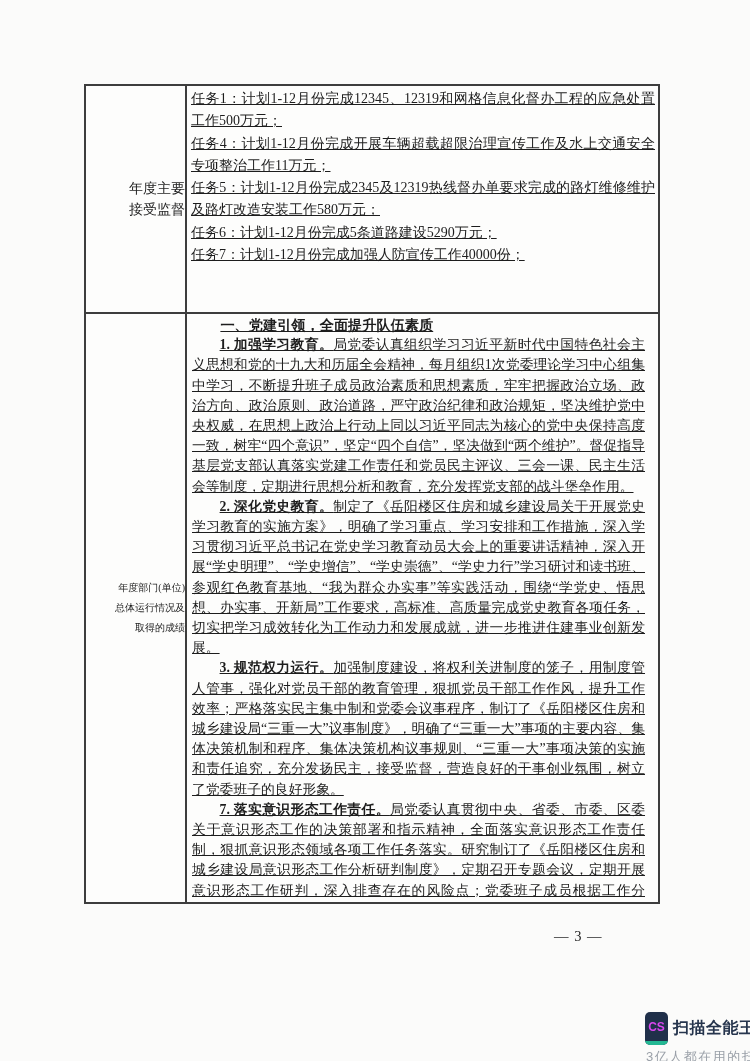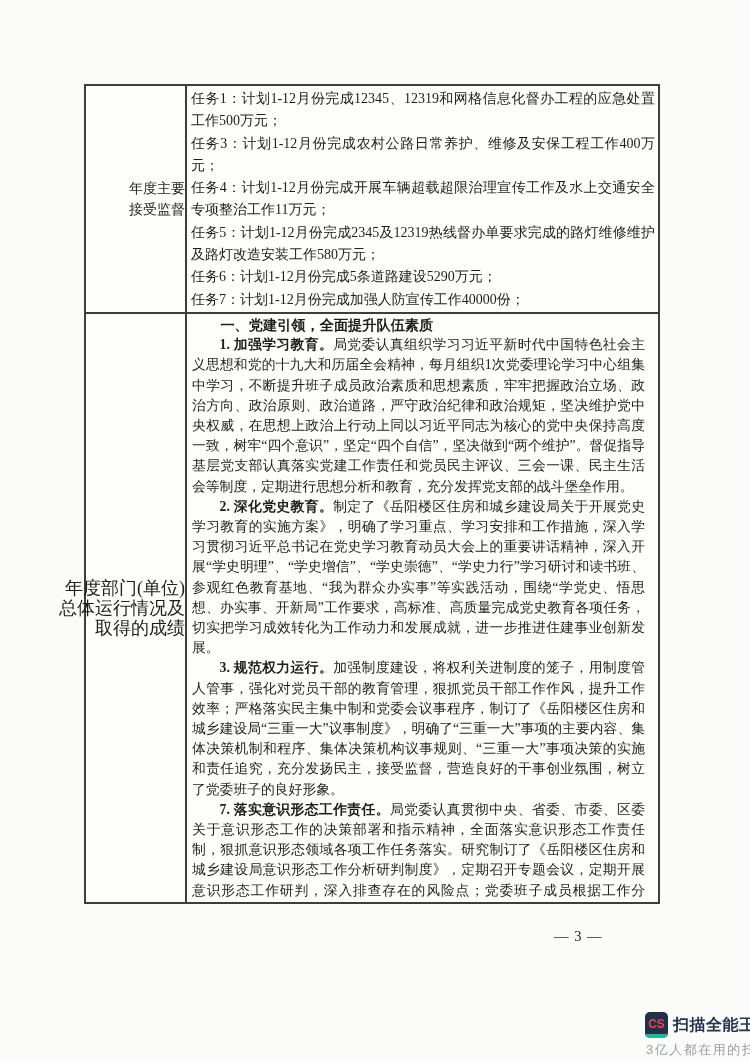--- a/index.html
+++ b/index.html
@@ -20,22 +20,22 @@
   .trow-1 { height: 226px; border-bottom: 2px solid #3d3d3d; }
   .trow-2 { height: 588px; }
   .cell-label {
     width: 99px; flex: 0 0 99px;
     border-right: 2px solid #3d3d3d;
     display: flex; flex-direction: column;
     justify-content: center; align-items: flex-end;
     text-align: center;
   }
   .cell-label .lbl-line { font-size: 14px; line-height: 21px; }
-  .trow-2 .cell-label .lbl-line { font-size: 18px; line-height: 20px; white-space: nowrap; }
-  .cell-content { flex: 1; overflow: hidden; }
+  .trow-2 .cell-label .lbl-line { font-size: 10px; line-height: 20px; white-space: nowrap; }
+  .cell-content { flex: 1; overflow: hidden; text-decoration: underline; }
   .tasks-cell { padding: 2px 3px 0 4px; }
   .tasks-cell p {
     margin: 0; font-size: 14px; line-height: 22.3px;
     text-align: justify;
   }
   .body-cell {
     padding: 1px 13px 0 5px;
     font-size: 13.8px; line-height: 20.2px;
     text-align: justify;
   }
@@ -46,25 +46,25 @@
     position: absolute; left: 554px; top: 928px;
     font-size: 14.5px; letter-spacing: 1px; color: #242424;
     white-space: nowrap;
   }
   .watermark {
     position: absolute; left: 645px; top: 1012px; width: 100px;
     font-family: "Liberation Sans", "DejaVu Sans", sans-serif;
   }
   .wm-top { display: flex; align-items: center; gap: 5px; }
   .cs-badge {
-    width: 23px; height: 26px; flex: 0 0 23px;
+    width: 23px; height: 33px; flex: 0 0 23px;
     background: var(--badge-bg, #20304a);
     border-radius: 5px;
     position: relative; overflow: hidden;
-    color: #ef4444; font-weight: bold; font-size: 12px;
+    color: #d946ef; font-weight: bold; font-size: 12px;
     display: flex; align-items: center; justify-content: center;
     box-sizing: border-box; padding-bottom: 3px;
   }
   .cs-strip { position: absolute; bottom: 0; left: 0; right: 0; height: 4px; background: var(--badge-accent, #23b893); }
   .wm-brand {
     font-size: 16px; font-weight: bold;
     color: var(--brand-color, #26354d);
     white-space: nowrap; letter-spacing: 0.5px;
   }
   .wm-slogan {
@@ -79,21 +79,20 @@
 
 <div class="doc-table">
 
   <div class="trow trow-1">
     <div class="cell-label">
       <div class="lbl-line">年度主要</div>
       <div class="lbl-line">接受监督</div>
     </div>
     <div class="cell-content tasks-cell">
       <p>任务1：计划1-12月份完成12345、12319和网格信息化督办工程的应急处置工作500万元；</p>
-      <p>任务3：计划1-12月份完成农村公路日常养护、维修及安保工程工作400万元；</p>
       <p>任务4：计划1-12月份完成开展车辆超载超限治理宣传工作及水上交通安全专项整治工作11万元；</p>
       <p>任务5：计划1-12月份完成2345及12319热线督办单要求完成的路灯维修维护及路灯改造安装工作580万元；</p>
       <p>任务6：计划1-12月份完成5条道路建设5290万元；</p>
       <p>任务7：计划1-12月份完成加强人防宣传工作40000份；</p>
 
     </div>
   </div>
 
   <div class="trow trow-2">
     <div class="cell-label">

